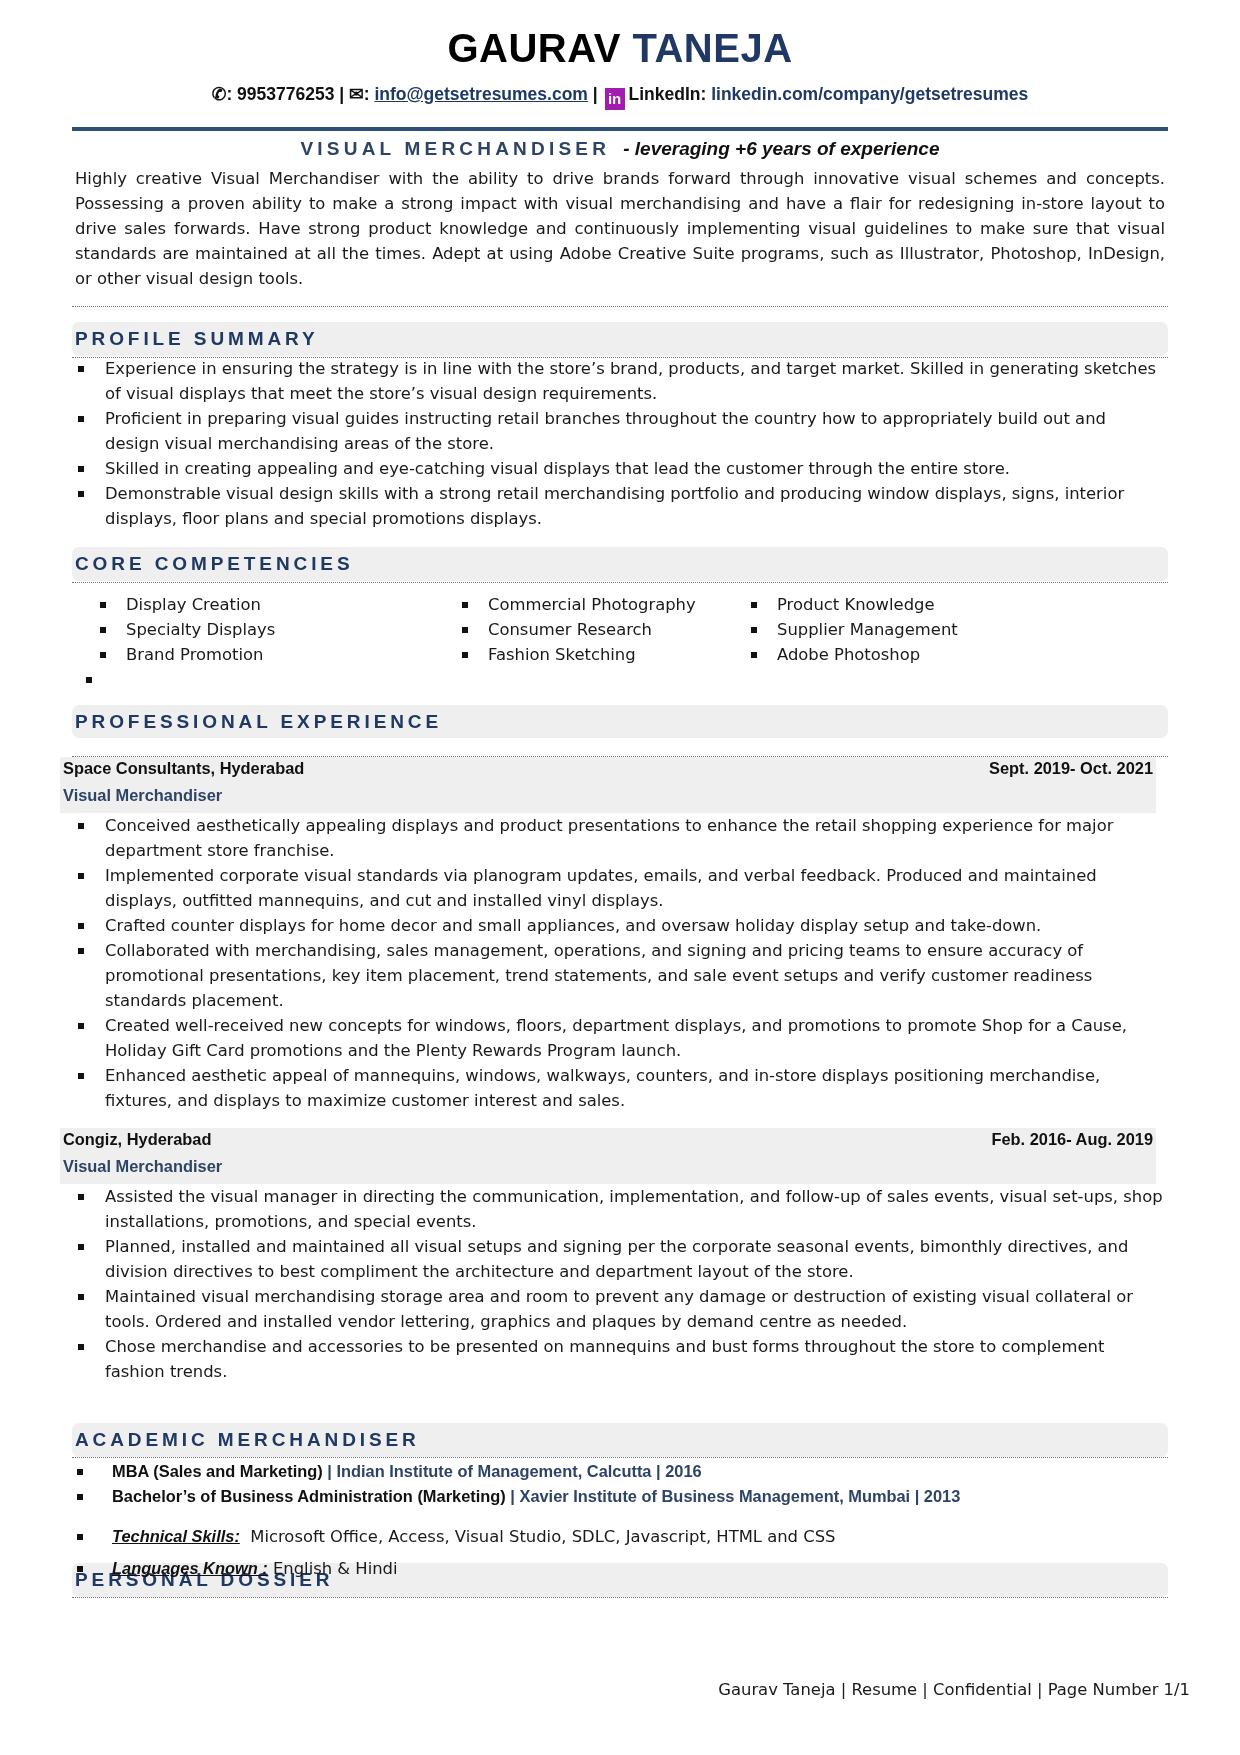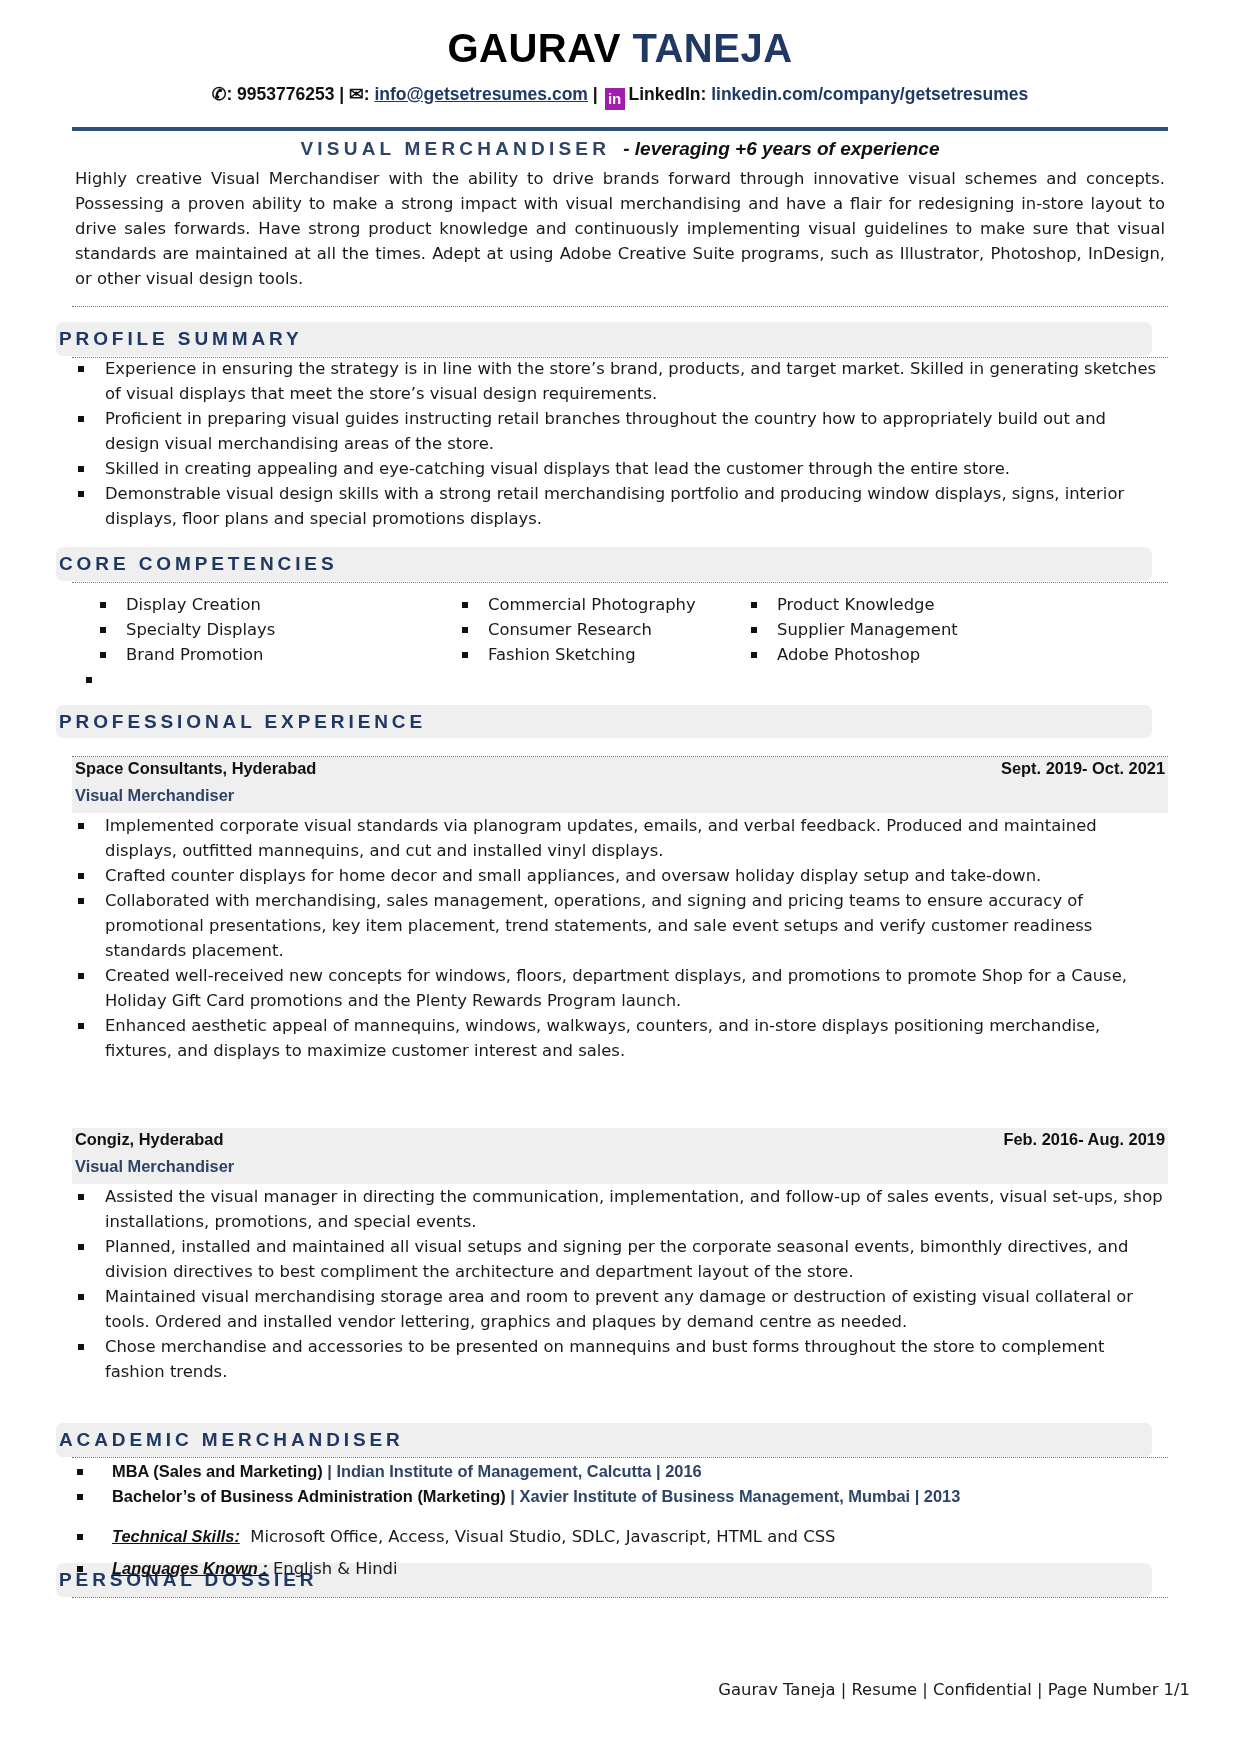--- a/index.html
+++ b/index.html
@@ -24,34 +24,34 @@
 
   .headline { position:absolute; left:0; width:1240px; top:138px; text-align:center; white-space:nowrap; }
   .headline .role { font-family:"Liberation Sans", sans-serif; font-weight:bold; font-size:19px; letter-spacing:4.2px; color:#2e4466; }
   .headline .tag { font-family:"Liberation Sans", sans-serif; font-weight:bold; font-style:italic; font-size:19px; color:#111; margin-left:8px; }
 
   .summary { position:absolute; left:75px; width:1090px; top:166px; font-size:16.4px; line-height:25px;
              text-align:justify; color:#1a1a1a; }
 
   .dotted { position:absolute; left:72px; width:1096px; border-top:1px dotted #777; height:0; }
 
-  .band { position:absolute; left:56px; width:1096px; background:#efefef;border-radius:7px; }
+  .band { position:absolute; left:72px; width:1096px; background:#efefef;border-radius:7px; }
   .band .title { position:absolute; left:3px; top:6px; font-family:"Liberation Sans", sans-serif; font-weight:bold;
                  font-size:19px; letter-spacing:3.9px; color:#1f3864; }
 
   ul.bul { position:absolute; list-style:none; margin:0; padding:0; font-size:16.4px; line-height:25px; color:#1a1a1a; }
   ul.bul li { position:relative; padding-left:30px; }
   ul.bul li::before { content:""; position:absolute; left:3px; top:10px; width:6px; height:6px; background:#111; }
 
   .comp-col { position:absolute; list-style:none; margin:0; padding:0; font-size:16.4px; line-height:25px; color:#1a1a1a; }
   .comp-col li { position:relative; padding-left:26px; }
   .comp-col li::before { content:""; position:absolute; left:0; top:10px; width:6px; height:6px; background:#111; }
   .stray-bullet { position:absolute; left:86px; top:677px; width:6px; height:6px; background:#111; }
 
-  .job-band { position:absolute; left:72px; width:1096px; background:#efefef; height:56px; }
+  .job-band { position:absolute; left:60px; width:1096px; background:#efefef; height:56px; }
   .job-company { position:absolute; left:3px; top:2px; font-weight:bold; font-size:16.4px; color:#111; font-family:"Liberation Sans", sans-serif; }
   .job-dates { position:absolute; right:3px; top:2px; font-weight:bold; font-size:16.4px; color:#111; font-family:"Liberation Sans", sans-serif;margin-left:32px; }
   .job-title { position:absolute; left:3px; top:29px; font-weight:bold; font-size:16.4px; color:#2e4466; font-family:"Liberation Sans", sans-serif; }
 
   .edu { position:absolute; left:72px; width:1096px; list-style:none; margin:0; padding:0; font-size:16.4px; line-height:25px; }
   .edu li { position:relative; padding-left:40px; font-family:"Liberation Sans", sans-serif; font-weight:bold; }
   .edu li::before { content:""; position:absolute; left:5px; top:10px; width:6px; height:6px; background:#111; }
   .edu .deg { color:#111; }
   .edu .inst { color:#2e4466; }
 
@@ -124,20 +124,21 @@
     <span class="title">PROFESSIONAL EXPERIENCE</span>
   </div>
   <div class="dotted" style="top:756px"></div>
 
   <div class="job-band" style="top:757px">
     <span class="job-company">Space Consultants, Hyderabad</span>
     <span class="job-dates">Sept. 2019- Oct. 2021</span>
     <span class="job-title">Visual Merchandiser</span>
   </div>
   <ul class="bul" id="job-0" style="left:75px;width:1090px;top:813px">
+      <li>Conceived aesthetically appealing displays and product presentations to enhance the retail shopping experience for major department store franchise.</li>
       <li>Implemented corporate visual standards via planogram updates, emails, and verbal feedback. Produced and maintained displays, outfitted mannequins, and cut and installed vinyl displays.</li>
       <li>Crafted counter displays for home decor and small appliances, and oversaw holiday display setup and take-down.</li>
       <li>Collaborated with merchandising, sales management, operations, and signing and pricing teams to ensure accuracy of promotional presentations, key item placement, trend statements, and sale event setups and verify customer readiness standards placement.</li>
       <li>Created well-received new concepts for windows, floors, department displays, and promotions to promote Shop for a Cause, Holiday Gift Card promotions and the Plenty Rewards Program launch.</li>
       <li>Enhanced aesthetic appeal of mannequins, windows, walkways, counters, and in-store displays positioning merchandise, fixtures, and displays to maximize customer interest and sales.</li>
     </ul>
 
   <div class="job-band" style="top:1128px">
     <span class="job-company">Congiz, Hyderabad</span>
     <span class="job-dates">Feb. 2016- Aug. 2019</span>

